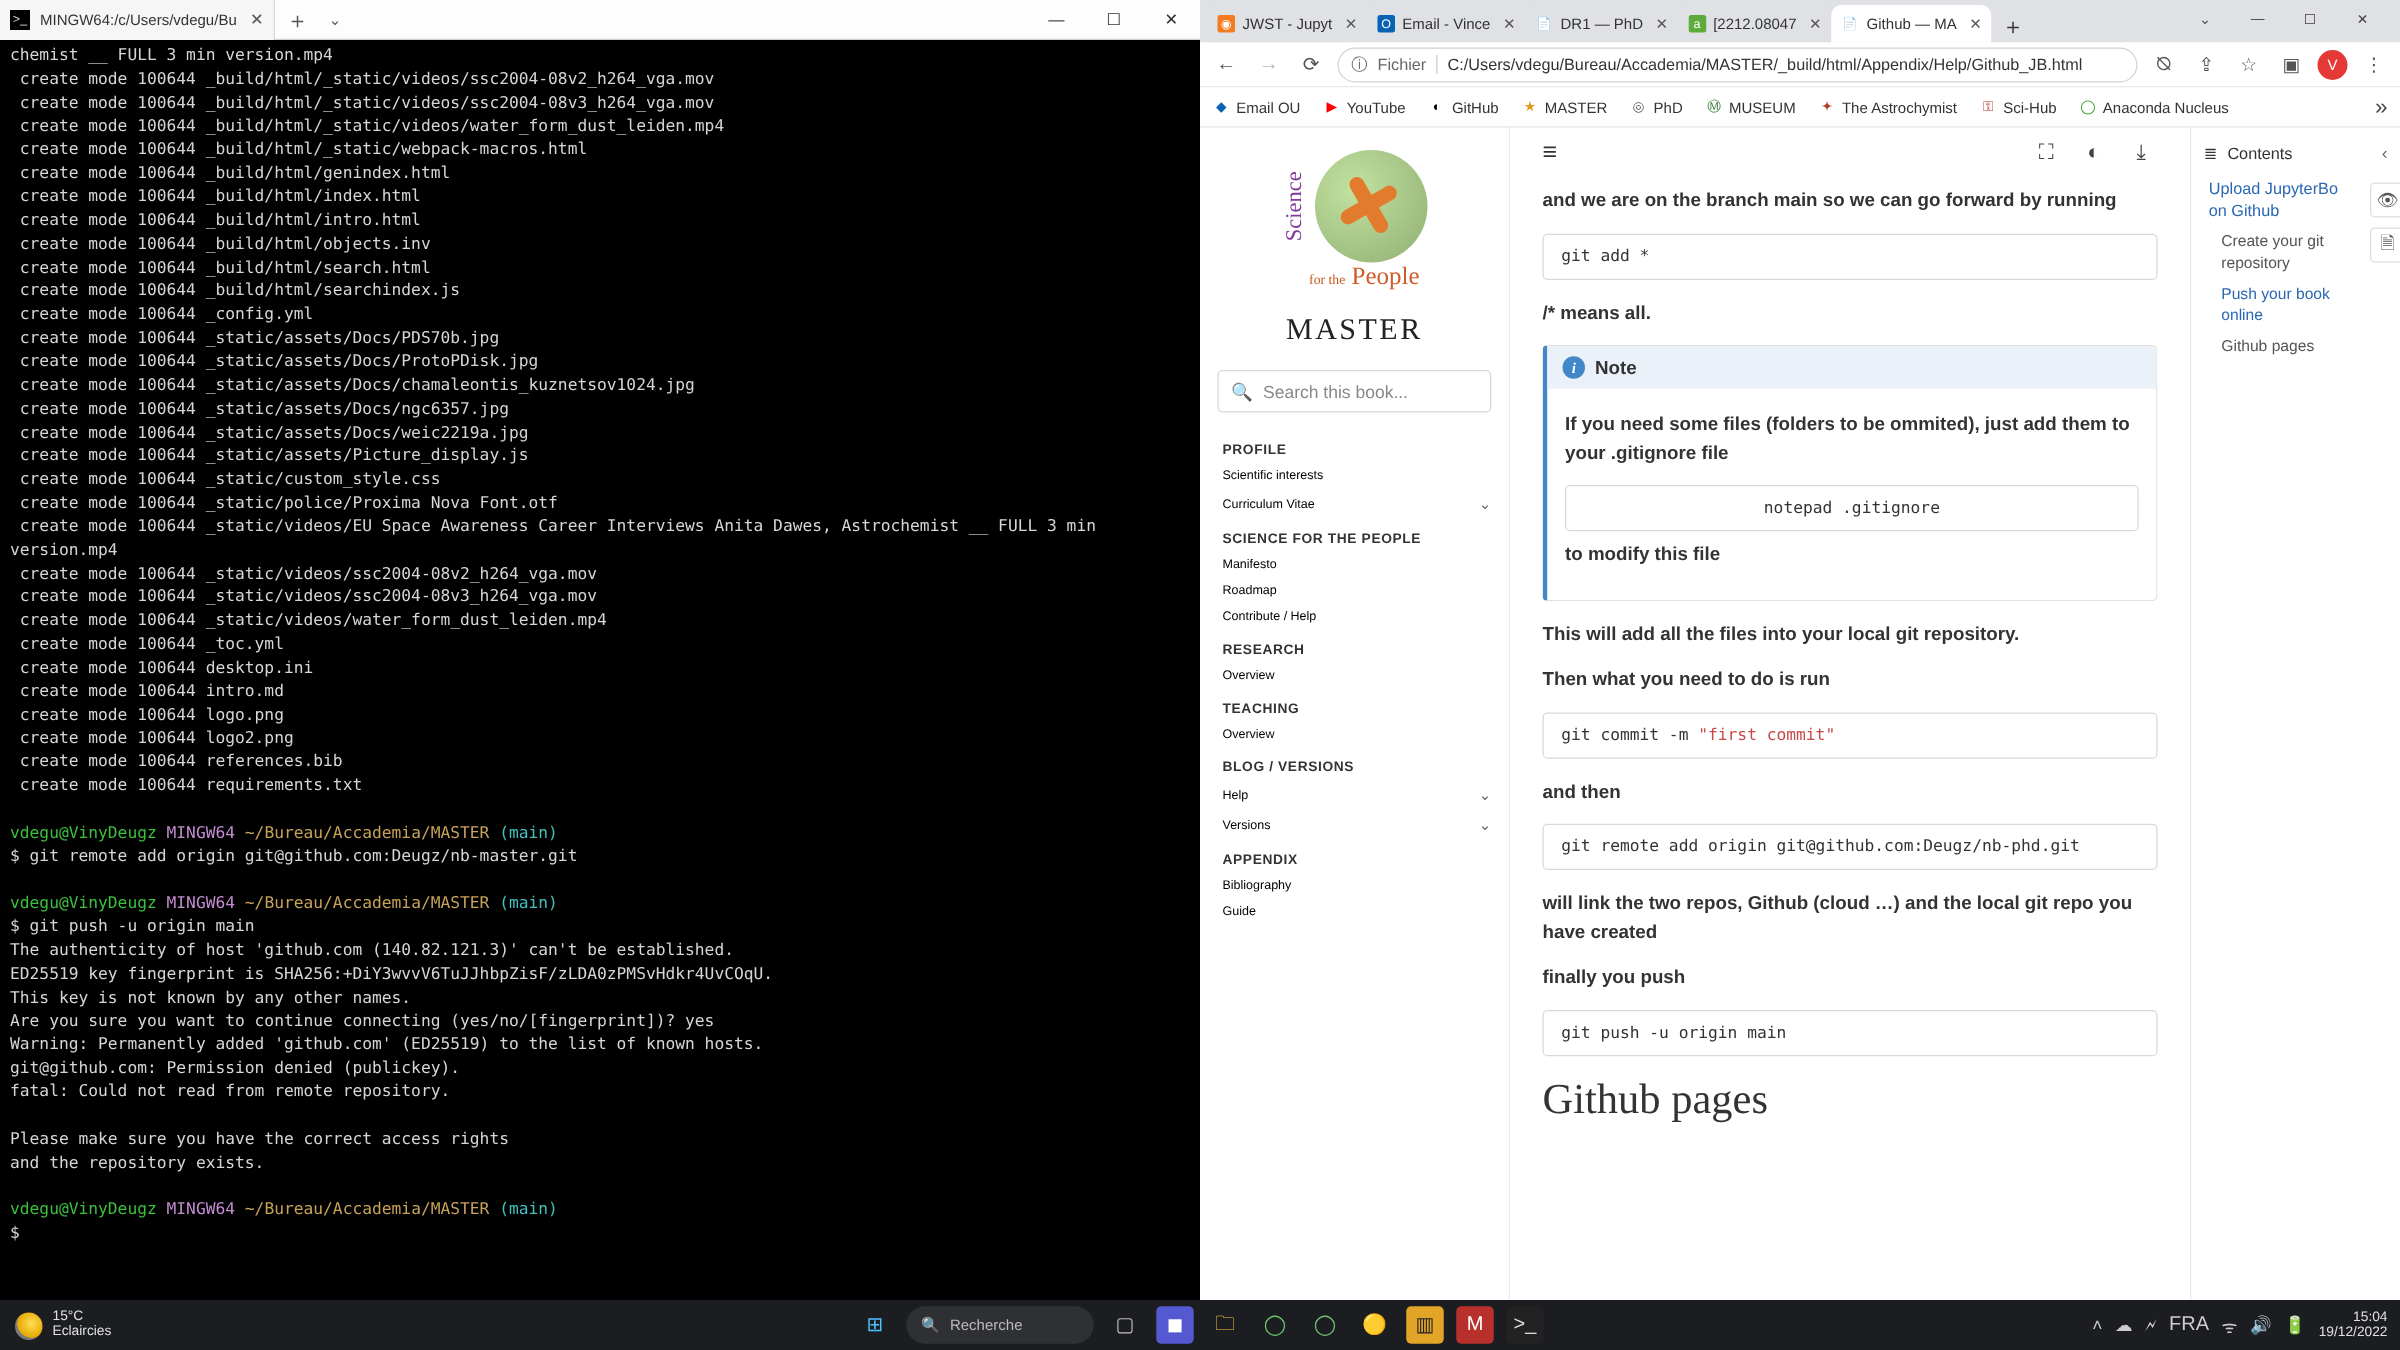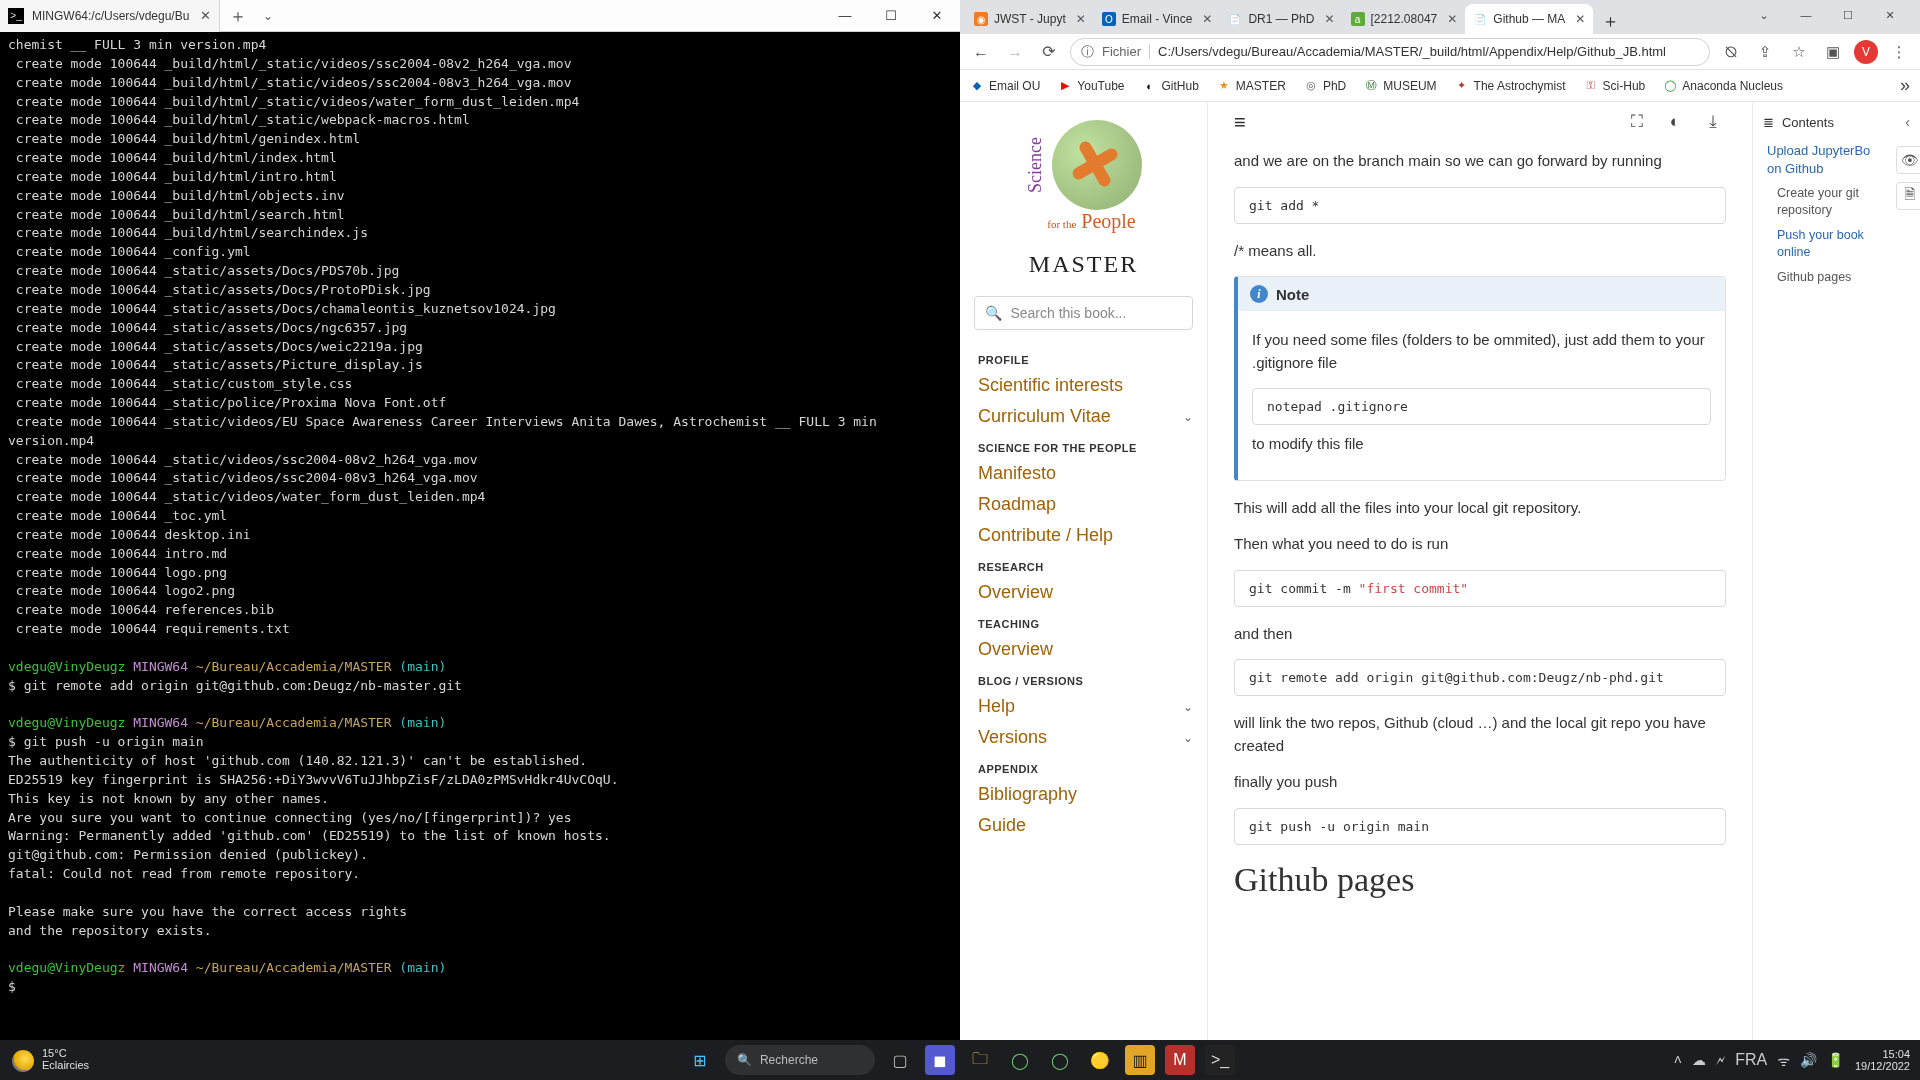--- a/index.html
+++ b/index.html
@@ -155,54 +155,54 @@
 .jb-search {
   margin: 0 10px 14px;
   height:34px; border:1px solid #d6d6d6; border-radius:4px;
   display:flex; align-items:center; gap:8px; padding:0 10px;
   color:#888; font-size:14px;
 }
 
 .jb-section { font-size:11px; font-weight:700; letter-spacing:.5px; color:#333; padding:10px 14px 4px; }
 .jb-item-row { display:flex; align-items:center; }
 .jb-item {
-  display:block; padding:5px 14px; font-size:18px; color:#a16207;
+  display:block; padding:5px 14px; font-size:10px; color:#000000;
 }
 .jb-item-row .jb-item { flex:1; }
 .jb-chevron { padding:5px 10px 5px 0; color:#666; cursor:pointer; font-size:12px; }
 
 
 .jb-main { flex:1; display:flex; position:relative; overflow:hidden; }
 
 .jb-content {
   flex:1; padding: 0 26px 0 26px;
   font-size:15px; color:#333;
   overflow:hidden;
 }
 .jb-topbar { height:40px; display:flex; align-items:center; gap:12px; }
 .jb-topbar .ham { font-size:20px; color:#333; }
 .jb-topbar .spacer { flex:1; }
 .jb-topbar .tb { width:26px; height:26px; display:flex; align-items:center; justify-content:center; color:#444; font-size:17px; }
 
-.jb-content p { margin: 8px 0 14px; line-height:1.5; }
+.jb-content p { margin: 8px 0 14px; line-height:1.5;font-weight:bold; }
 .codebox {
   border:1px solid #d9d9d9; border-radius:4px;
   padding:10px 14px; margin:6px 0 16px;
   font-family: Consolas, monospace; font-size:13px; color:#333;
   white-space: pre;
 }
 .codestr { color:#c74848; }
 .note {
   border:1px solid #e1e1e1; border-left:4px solid #4187c9;
   border-radius:4px; background:#fff; margin:10px 0 16px;
 }
 .note-head { background:#eaf1f8; display:flex; align-items:center; gap:8px; padding:8px 12px; font-weight:600; color:#333; }
 .note-head .i { width:18px; height:18px; border-radius:50%; background:#4187c9; color:#fff; display:flex; align-items:center; justify-content:center; font-size:12px; font-style:italic; font-family:serif; }
 .note-body { padding:10px 14px; }
-.note-body .codebox { margin: 4px 0; }
+.note-body .codebox { margin: 4px 0; text-align: center; }
 
 .gh-pages-heading { font-family: serif; font-size:34px; color:#333; margin-top:12px; }
 
 
 .jb-toc {
   width: 168px; border-left:1px solid #eaeaea;
   padding-top:4px; font-size:13px;
   position:relative;
 }
 .jb-toc-head { display:flex; align-items:center; gap:8px; padding:8px 10px; color:#333; }

